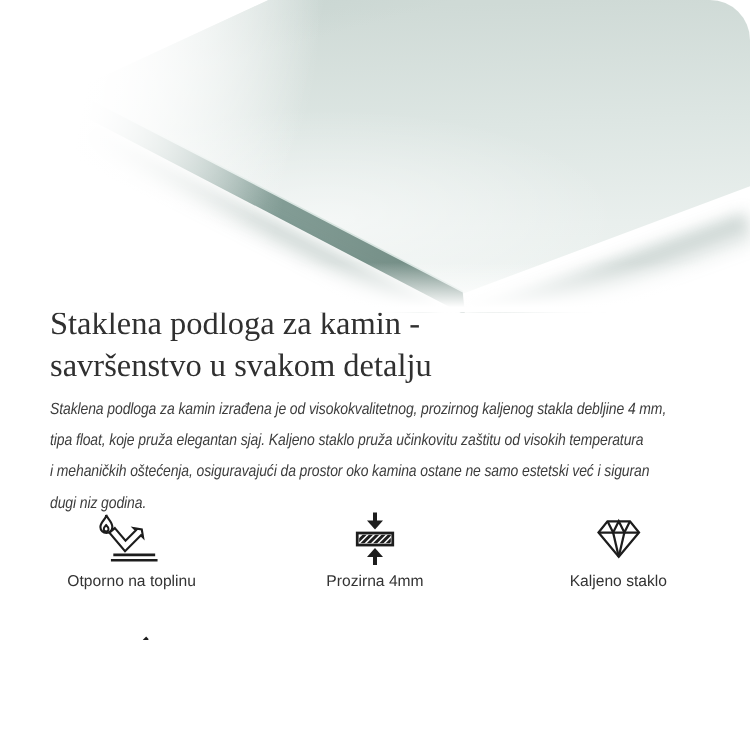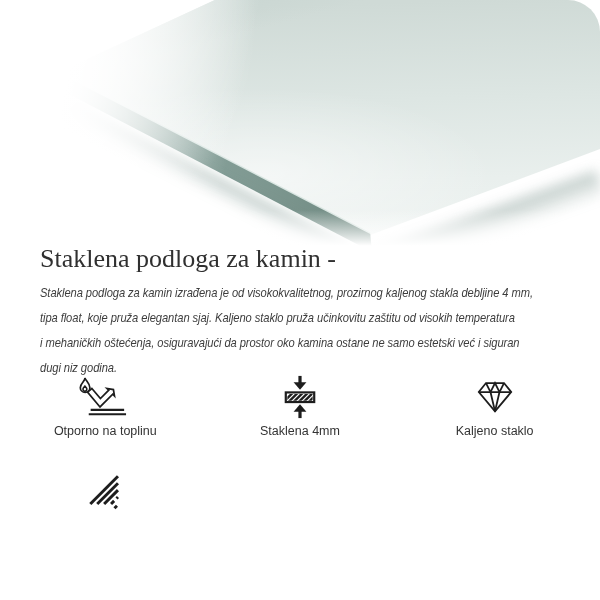--- a/index.html
+++ b/index.html
@@ -81,20 +81,21 @@
     <div class="glass-edge-left"></div>
     <div class="glass-edge-right"></div>
     <div class="glass-reflection-left"></div>
     <div class="glass-reflection-right"></div>
     <div class="hero-fade-left"></div>
     <div class="hero-fade-bottom"></div>
   </div>
 
   <h1 class="title">
     <span>Staklena podloga za kamin -</span>
+    <span>savršenstvo u svakom detalju</span>
   </h1>
 
   <p class="desc">
     <span class="desc-line">Staklena podloga za kamin izrađena je od visokokvalitetnog, prozirnog kaljenog stakla debljine 4 mm,</span>
     <span class="desc-line">tipa float, koje pruža elegantan sjaj. Kaljeno staklo pruža učinkovitu zaštitu od visokih temperatura</span>
     <span class="desc-line">i mehaničkih oštećenja, osiguravajući da prostor oko kamina ostane ne samo estetski već i siguran</span>
     <span class="desc-line">dugi niz godina.</span>
   </p>
 
   <div class="features">
@@ -126,21 +127,21 @@
               <path d="M9.5 31.5 23 18"></path>
               <path d="M15 31.5 28.5 18"></path>
             <path d="M20.5 31.5 34 18"></path>
               <path d="M26 31.5 39.5 18"></path>
               <path d="M31.5 31.5 45 18"></path>
           </g>
           <path d="M24 47v-8" stroke="#1d1d1d" stroke-width="3.5" fill="none"></path>
           <polygon points="17,40 31,40 24,32" fill="#1d1d1d"></polygon>
         </svg>
       </div>
-      <div class="feature-label">Staklena 4mm</div>
+      <div class="feature-label">Prozirna 4mm</div>
     </div>
 
 
     <div class="feature">
       <div class="icon-box">
         <svg width="40" height="36" viewBox="0 0 44 40">
           <g class="st" stroke-width="2" stroke-linejoin="miter">
             <path d="M12 4.5h20l8 10-18 21.5-18-21.5z"></path>
             <path d="M4 14.5h36"></path>
             <path d="M12 4.5 17 14.5 22 4.5 27 14.5 32 4.5"></path>

